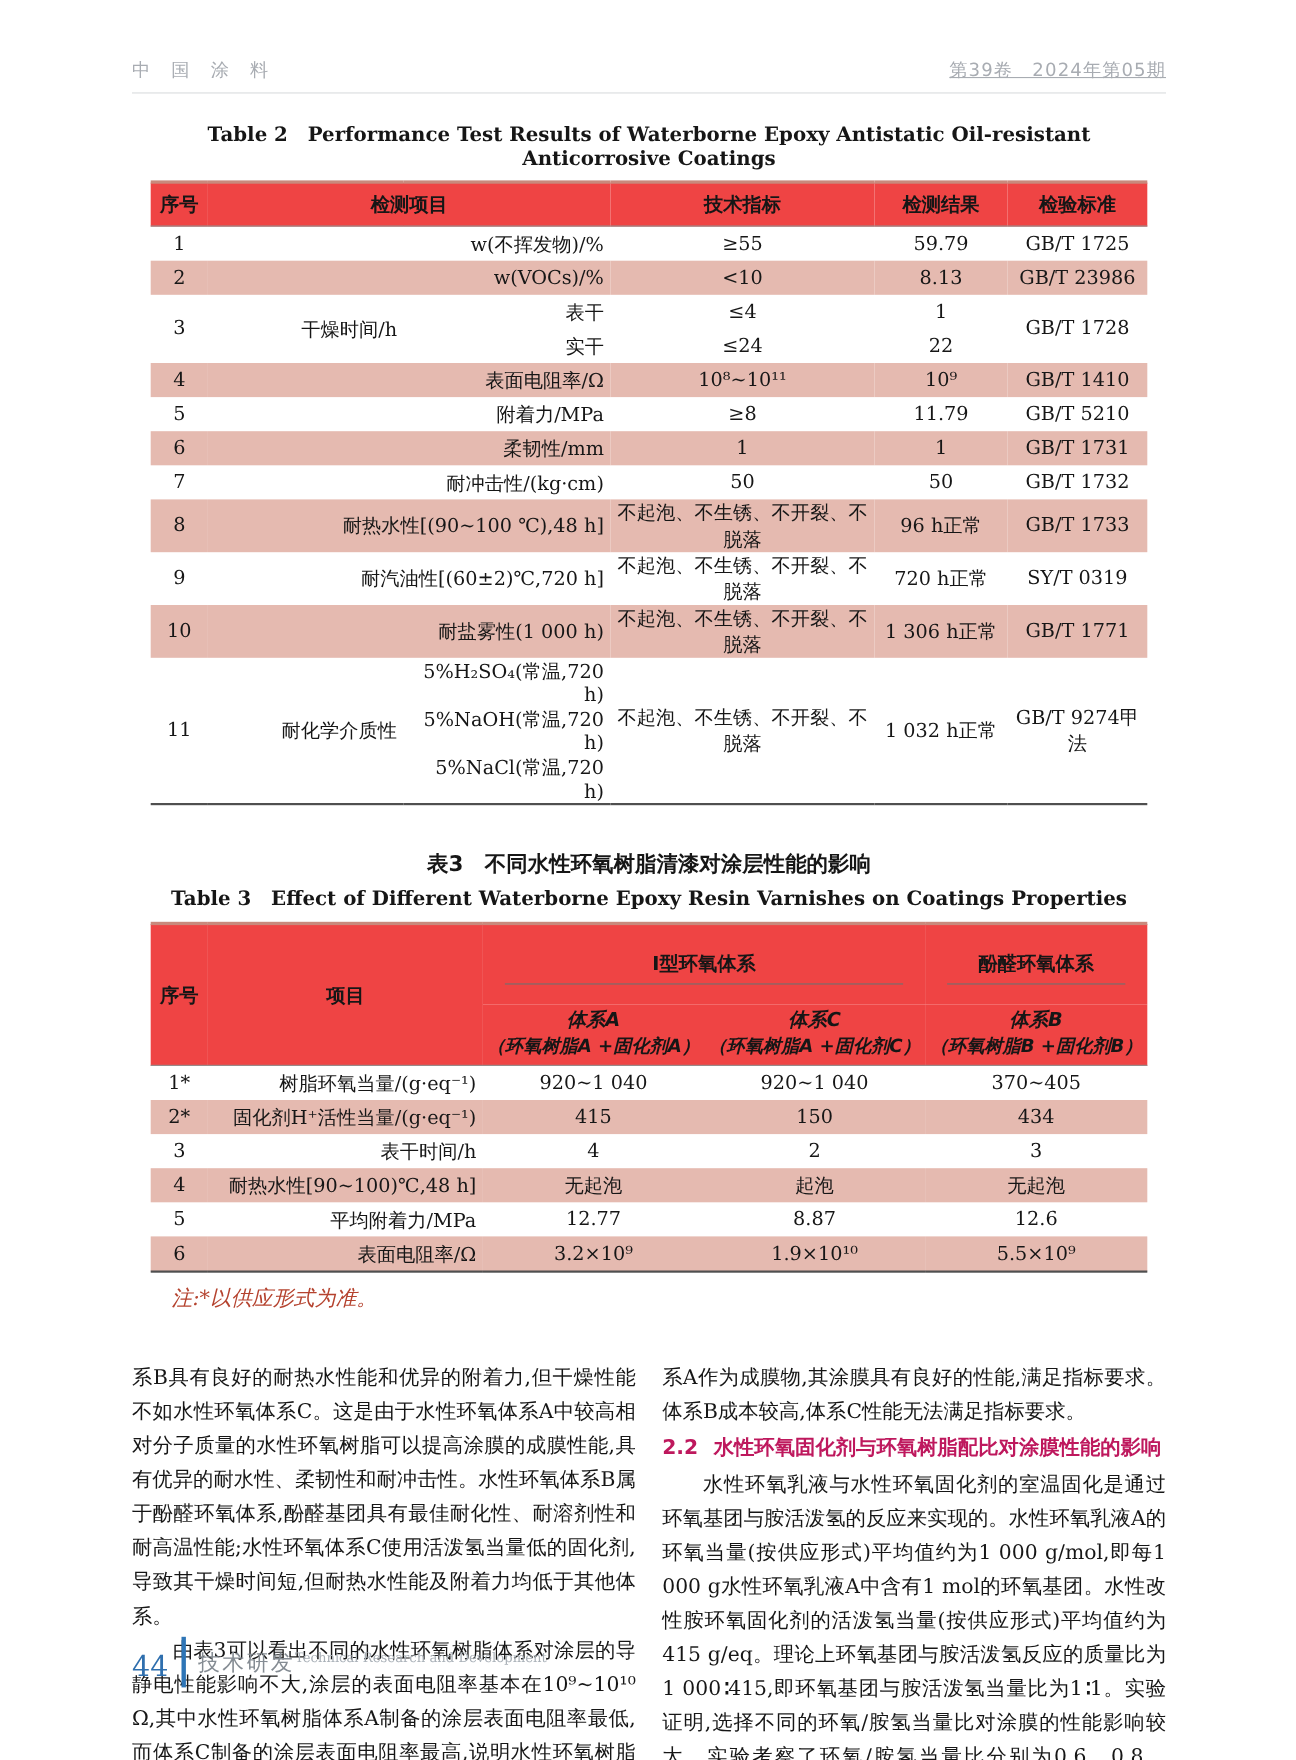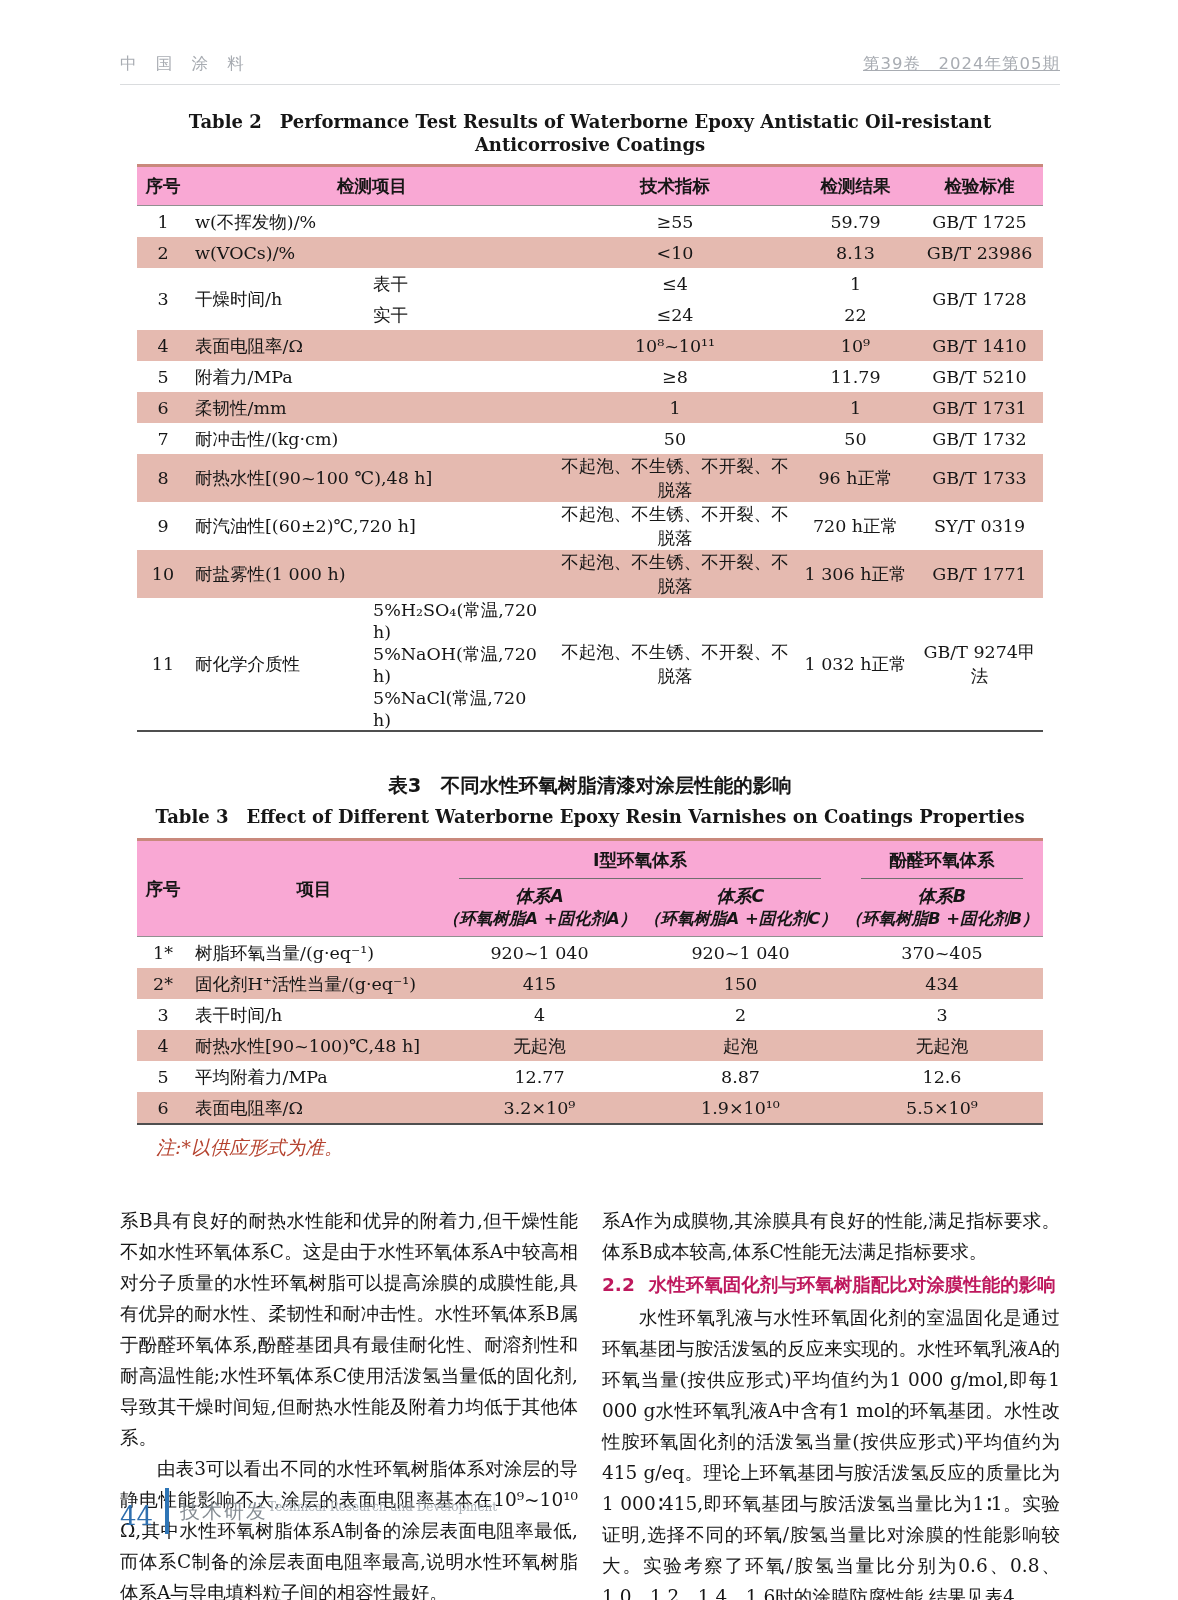--- a/index.html
+++ b/index.html
@@ -16,34 +16,34 @@
 
   
   .content{position:absolute;top:110px;left:120px;width:940px;}
 
   .t-title-zh{text-align:center;font-family:"DejaVu Sans","Liberation Sans",sans-serif;
     font-weight:bold;font-size:19.5px;margin:6px 0 6px;}
   .t-title-en{text-align:center;font-weight:bold;font-size:18px;margin:0 0 9px;}
 
   table.t{border-collapse:collapse;width:906px;margin:0 auto;
     border-top:3px solid #c9897c;border-bottom:2px solid #4f4f4f;}
-  table.t th{background:#f9a8d4;font-family:"DejaVu Sans","Liberation Sans",sans-serif;
+  table.t th{background:#ef4444;font-family:"DejaVu Sans","Liberation Sans",sans-serif;
     font-weight:bold;font-size:17.5px;padding:2px 4px;}
   table.t td{font-size:17.5px;height:31px;padding:0 6px;}
   .t2 thead th{height:34px;border-bottom:1.5px solid #909090;}
   tr.shade td{background:#e5bab0;}
   .c{text-align:center;}
-  .l{text-align:left;margin-left:34px;}
+  .l{text-align:right;margin-left:34px;}
   td.subrow{height:28px;}
 
   
   .t3{margin-top:0;}
   .t3 thead th{vertical-align:middle;}
   .t3 thead{border-bottom:1.5px solid #909090;}
-  .t3 .grouphead div{border-bottom:1px solid #6f6f6f;margin:0 16px;padding:5px 0 6px;}
+  .t3 .grouphead div{border-bottom:1px solid #6f6f6f;margin:16px 16px;padding:5px 0 6px;}
   .t3 .syshead{line-height:1.3;padding:4px 0 7px;font-style:italic;}
   .t3 .syshead .subline{font-size:16.5px;font-weight:bold;display:block;}
   .t3 td{height:30px;}
 
   .note{color:#b5432f;font-size:19px;font-style:italic;margin:10px 0 0 36px;}
 
   
   .cols{display:flex;gap:24px;margin-top:44px;}
   .col{width:458px;font-size:18.5px;line-height:31px;text-align:justify;}
   .col p{margin:0;}

